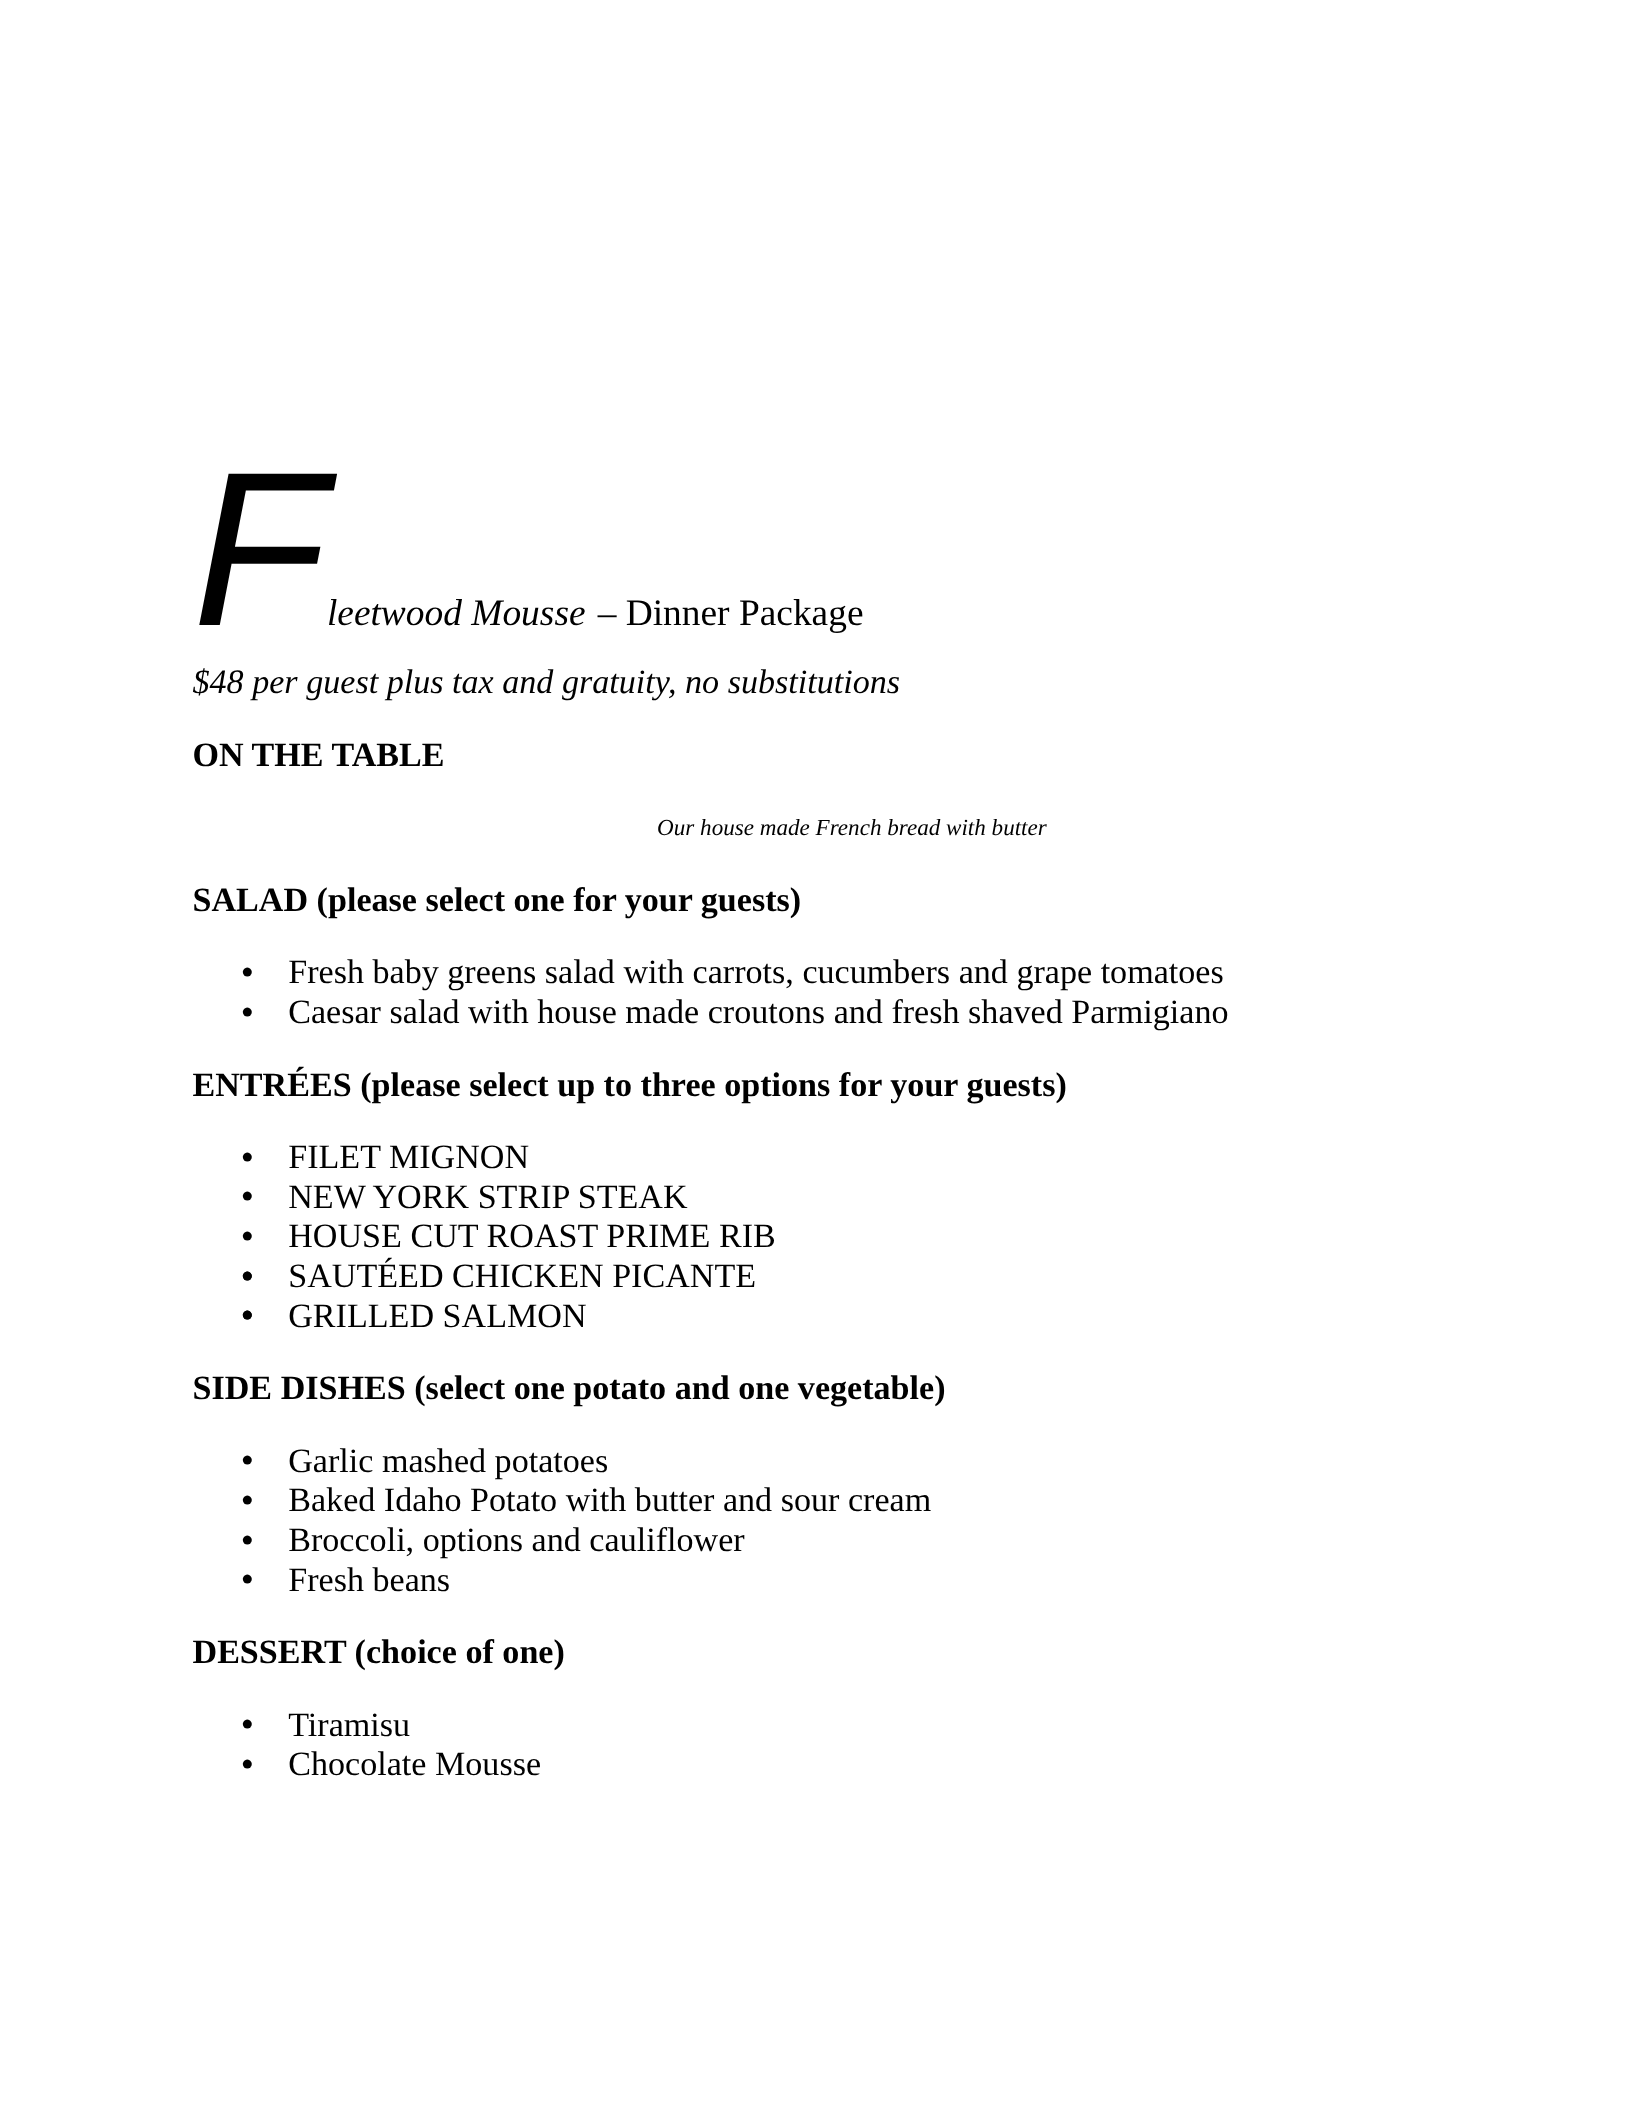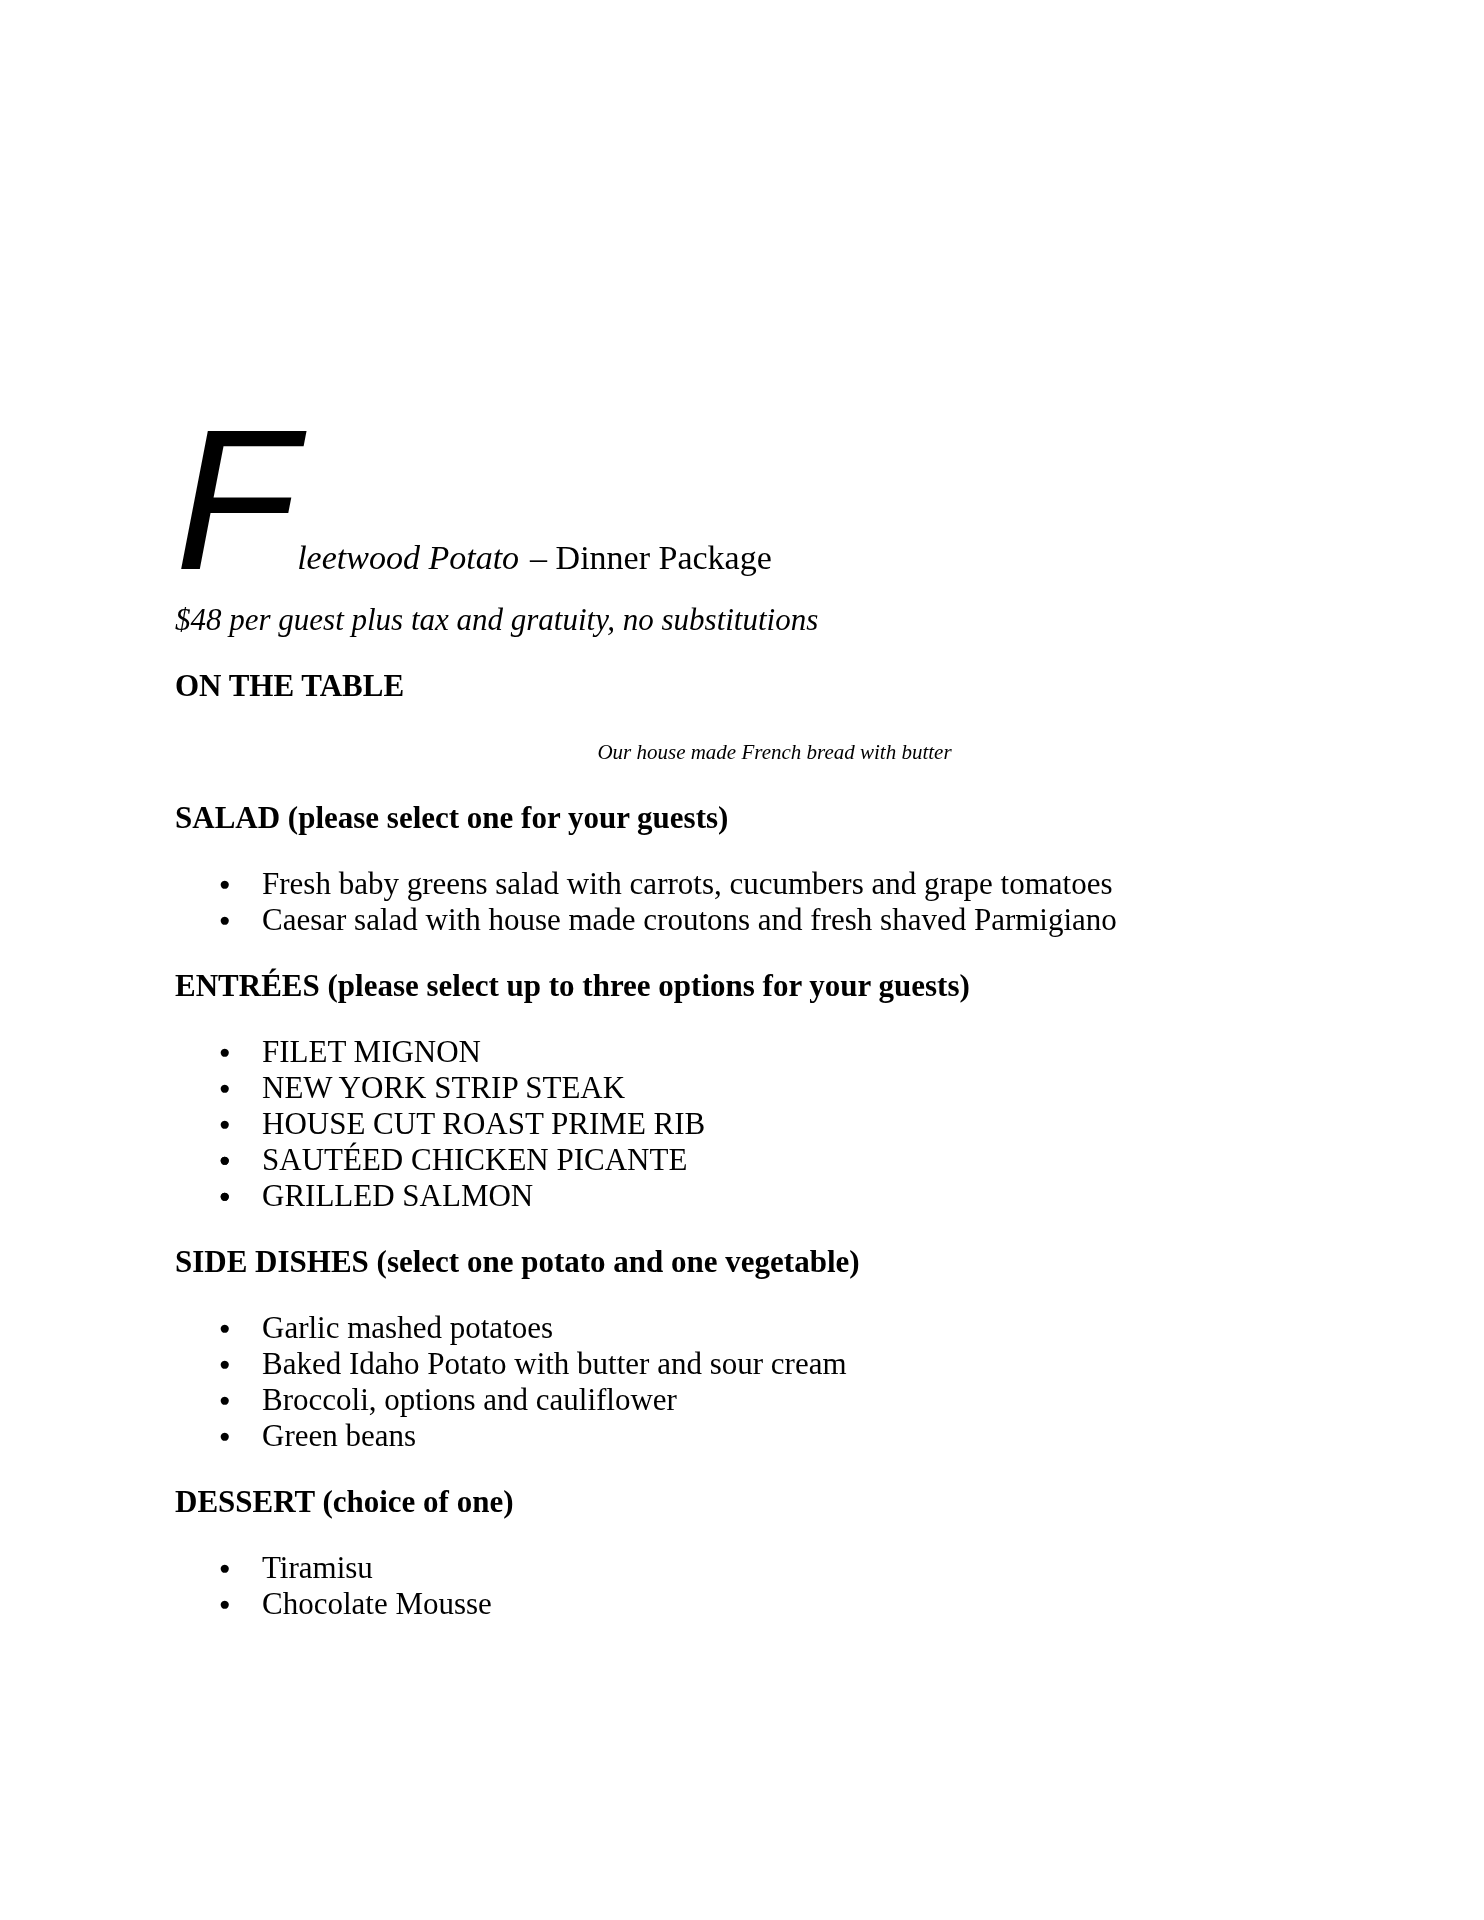--- a/index.html
+++ b/index.html
@@ -81,21 +81,21 @@
     line-height: 36px;
   }
 </style>
 </head>
 <body>
 
 <div class="page">
 
   <div class="title-line">
     <span class="dropcap">F</span>
-    <span class="title-series">leetwood Potato</span>
+    <span class="title-series">leetwood Mousse</span>
     <span class="title-rest">– Dinner Package</span>
   </div>
 
   <p class="subtitle">$48 per guest plus tax and gratuity, no substitutions</p>
 
   <h2 class="section-heading">ON THE TABLE</h2>
   <p class="note">Our house made French bread with butter</p>
 
   <h2 class="section-heading">SALAD (please select one for your guests)</h2>
   <ul class="menu-list">
@@ -112,21 +112,21 @@
     <li><span class="bullet">●</span><span>SAUTÉED CHICKEN PICANTE</span></li>
     <li><span class="bullet">●</span></li>
     <li><span class="bullet">●</span><span>GRILLED SALMON</span></li>
   </ul>
 
   <h2 class="section-heading">SIDE DISHES (select one potato and one vegetable)</h2>
   <ul class="menu-list">
     <li><span class="bullet">●</span><span>Garlic mashed potatoes</span></li>
     <li><span class="bullet">●</span><span>Baked Idaho Potato with butter and sour cream</span></li>
     <li><span class="bullet">●</span><span>Broccoli, options and cauliflower</span></li>
-    <li><span class="bullet">●</span><span>Green beans</span></li>
+    <li><span class="bullet">●</span><span>Fresh beans</span></li>
   </ul>
 
   <h2 class="section-heading">DESSERT (choice of one)</h2>
   <ul class="menu-list">
     <li><span class="bullet">●</span><span>Tiramisu</span></li>
     <li><span class="bullet">●</span><span>Chocolate Mousse</span></li>
   </ul>
 
 </div>
 

